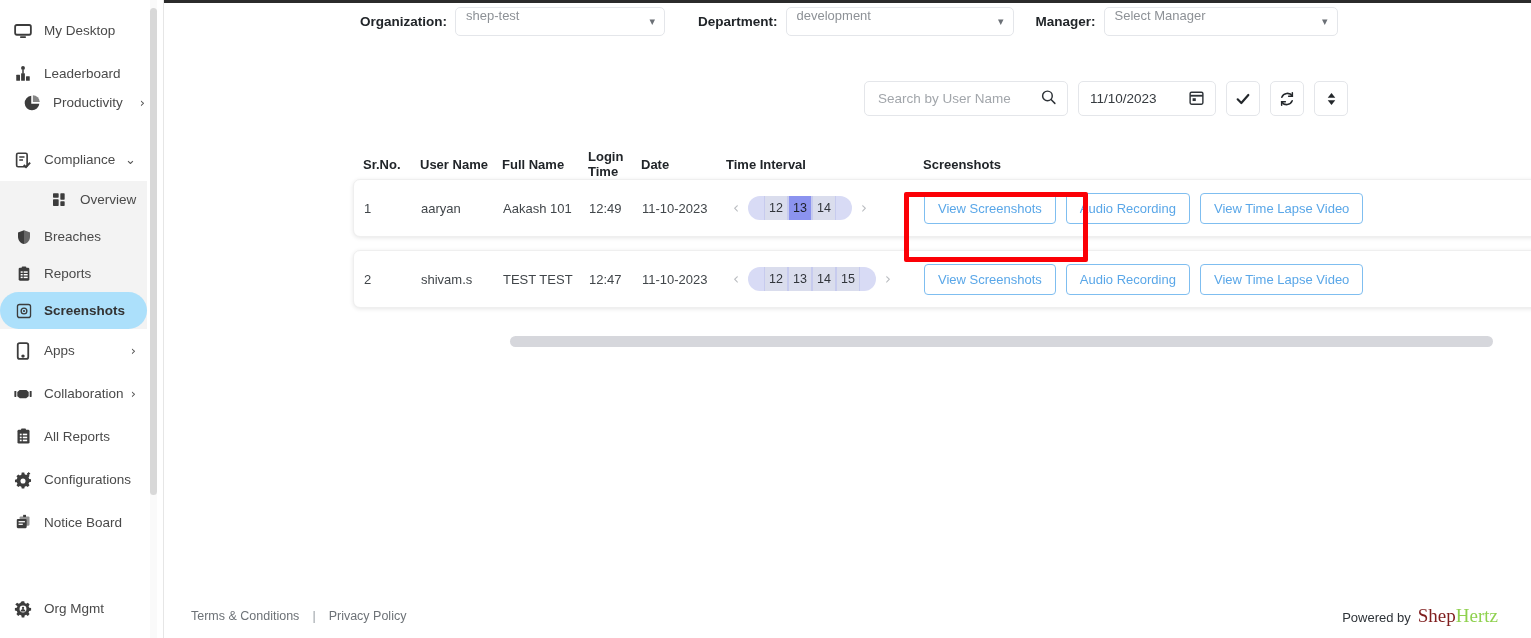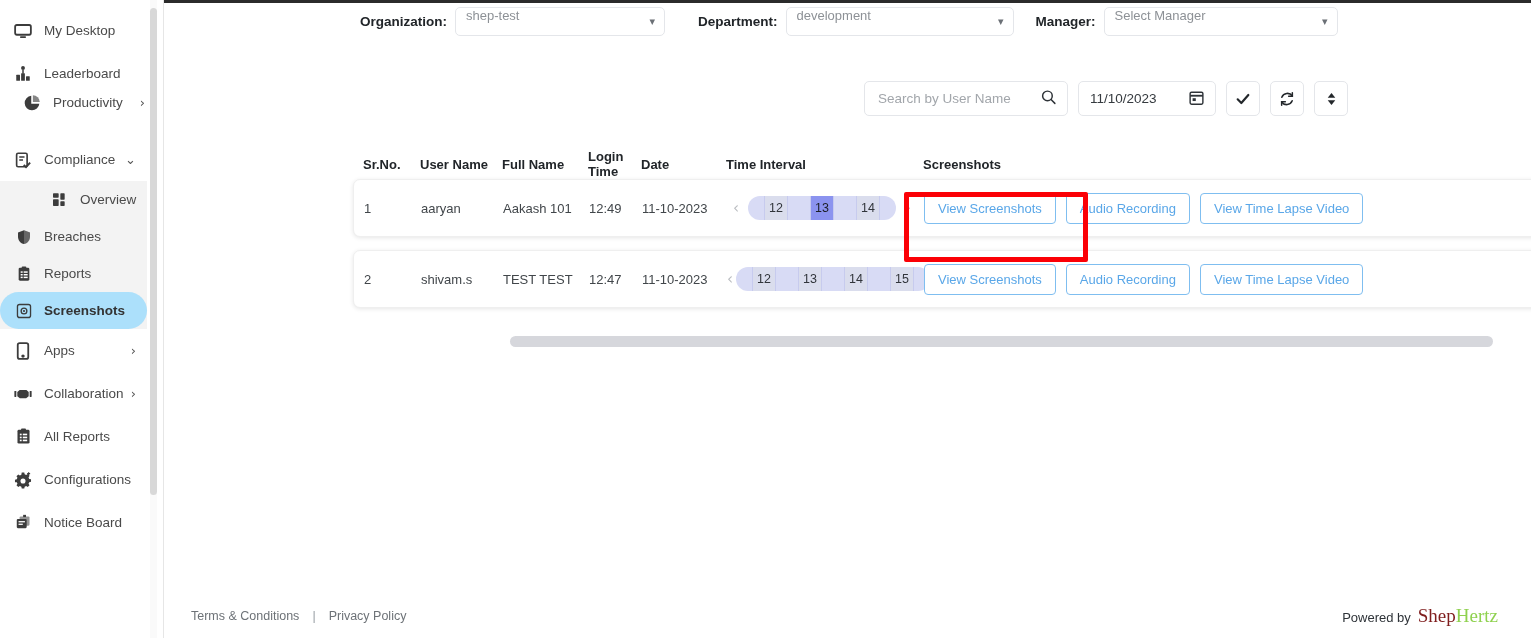--- a/index.html
+++ b/index.html
@@ -177,21 +177,20 @@
   .ti-arrow {
     width:18px; text-align:center;
     color:#b9bcc0; font-size:15px; cursor:pointer;
     font-family:"DejaVu Sans", sans-serif;
   }
   .pill {
     display:flex; align-items:center;
     background:#d8dbf5; border-radius:17px; height:24px;
     padding:0 16px;
     margin:0 3px;
-    gap:22px;
   }
   .pill .num {
     min-width:24px; height:24px;
     display:flex; align-items:center; justify-content:center;
     font-size:12.5px; color:#31353b; cursor:pointer;
     border-left:1px solid #c7cbee;
     border-right:1px solid #c7cbee;
     background:#dadded;
   }
   .pill .num.sel { background:#8b93ef; color:#1c1f26; }
@@ -384,20 +383,31 @@
           <span class="ico">
             <svg width="17" height="17" viewBox="0 0 24 24" fill="currentColor">
               <rect x="2.5" y="7" width="14" height="13" rx="1.6"></rect>
               <rect x="6.5" y="3.5" width="14" height="13" rx="1.6" opacity=".55"></rect>
               <rect x="5" y="10" width="9" height="1.8" fill="#fff"></rect>
               <rect x="5" y="13.6" width="6" height="1.8" fill="#fff"></rect>
               <path d="M11.5 1.2h4v3.2h-4z"></path>
             </svg>
           </span>
           <span class="lbl">Notice Board</span>
+        </div>
+        <div class="nav-item" style="position: absolute; top: 587px; left: 0px; width: 164px; height: 43px;">
+          <span class="ico">
+            <svg width="18" height="18" viewBox="0 0 24 24" fill="currentColor">
+              <path d="M10.3 1.6h3.4l.5 2.5 2 .9 2.2-1.4 2.4 2.4-1.4 2.2.9 2 2.5.5v3.4l-2.5.5-.9 2 1.4 2.2-2.4 2.4-2.2-1.4-2 .9-.5 2.5h-3.4l-.5-2.5-2-.9-2.2 1.4-2.4-2.4 1.4-2.2-.9-2-2.5-.5v-3.4l2.5-.5.9-2L1.7 6l2.4-2.4 2.2 1.4 2-.9z"></path>
+              <circle cx="12" cy="12" r="4.6" fill="#fff"></circle>
+              <circle cx="12" cy="10.6" r="1.5"></circle>
+              <path d="M8.8 15.2c0-1.8 1.4-3.2 3.2-3.2s3.2 1.4 3.2 3.2z"></path>
+            </svg>
+          </span>
+          <span class="lbl">Org Mgmt</span>
         </div>
       </div>
     <div class="side-track"></div>
     <div class="side-thumb"></div>
   </nav>
 
   <main class="main">
 
     <div class="filter-bar">
       <div class="filter-grp" style="margin-left:196px;">

